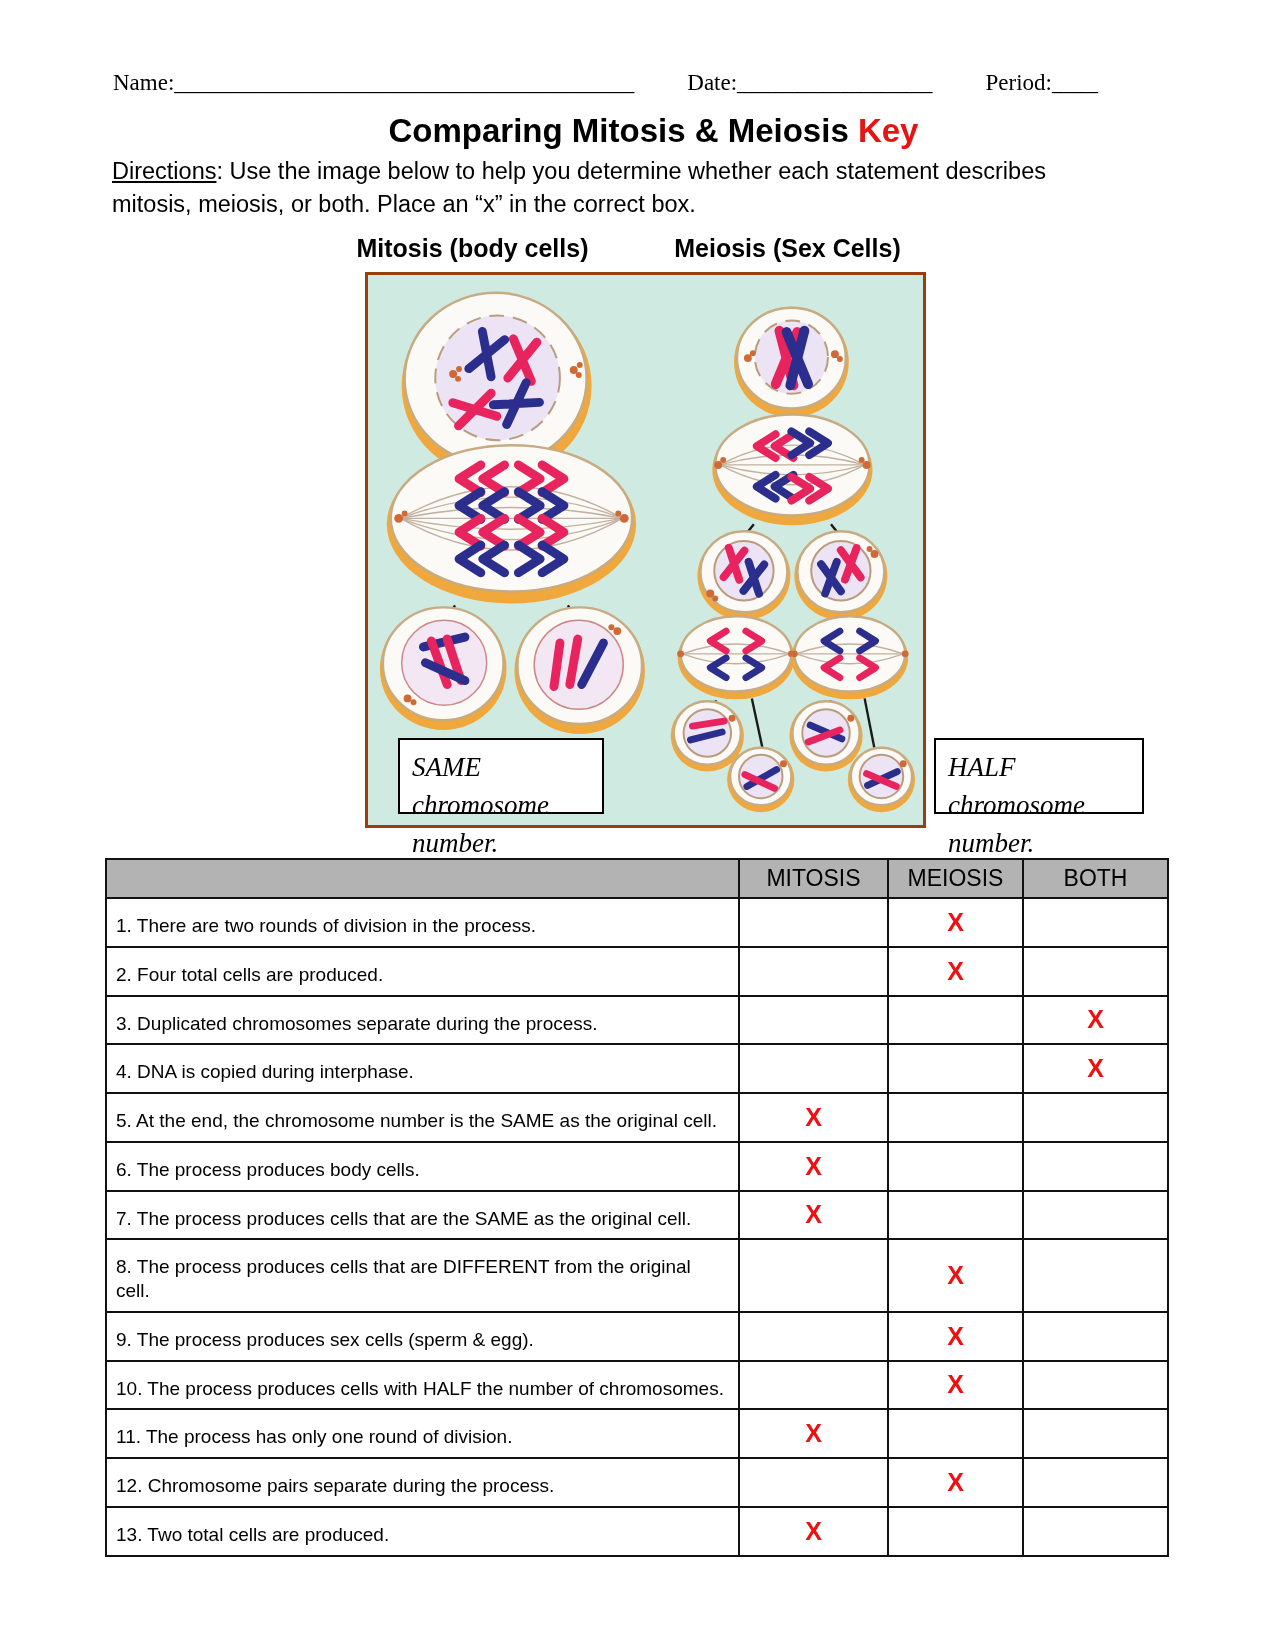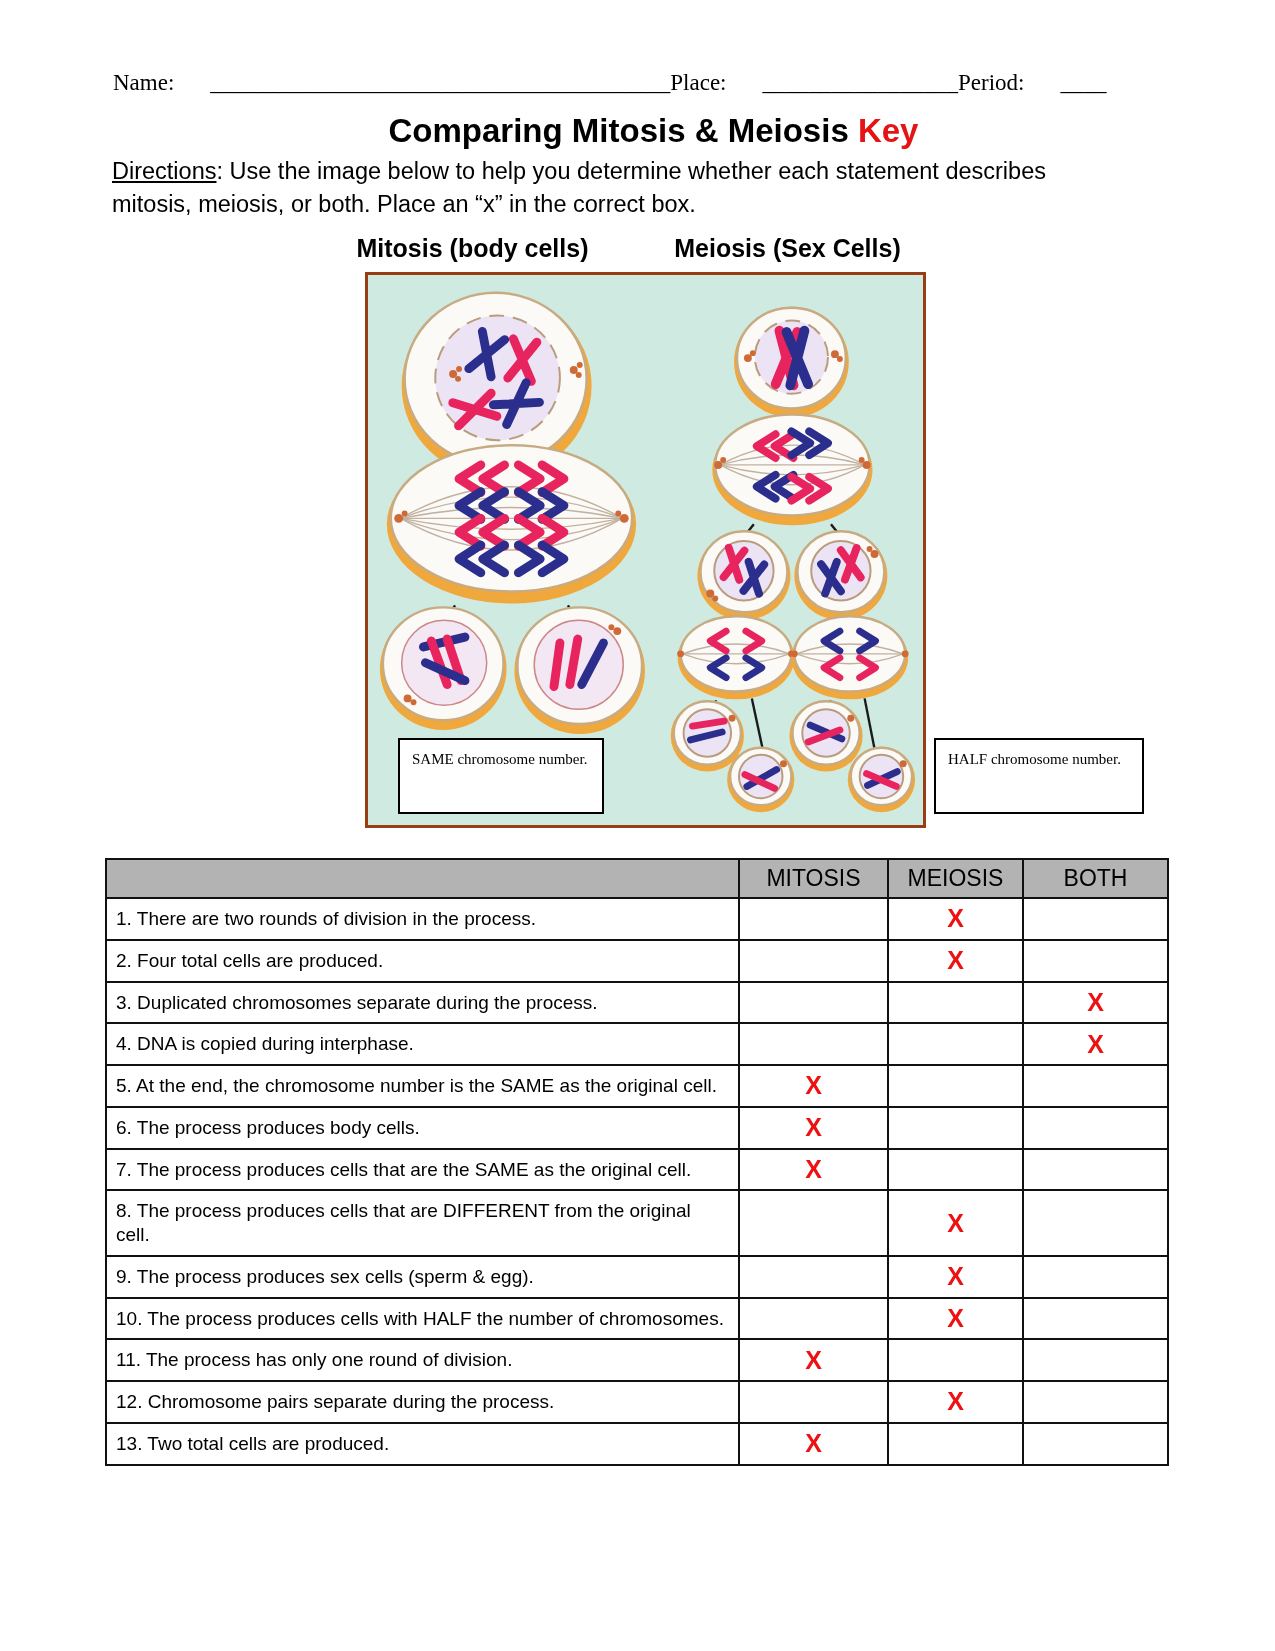--- a/index.html
+++ b/index.html
@@ -5,41 +5,41 @@
 <style>
   * { box-sizing: border-box; margin: 0; padding: 0; }
   html,body { background:#ffffff; }
   body { width:1275px; height:1651px; font-family:"Liberation Sans", sans-serif; color:#000; }
   #page { position:relative; width:1275px; height:1651px; overflow:hidden; background:#fff; }
 
   
   .top-line { position:absolute; top:70px; left:113px; width:985px;
               display:flex; justify-content:space-between;
               font-family:"Liberation Serif", serif; font-size:23px; }
-  .blank-line { letter-spacing:0; white-space:nowrap;margin-left:36px; }
+  .blank-line { letter-spacing:0; white-space:nowrap; }
 
   
   .title { position:absolute; top:112px; left:16px; width:100%; text-align:center;
            font-size:33px; font-weight:bold; }
   .title .key { color:var(--key-red,#e41414); }
   .directions { position:absolute; top:155px; left:112px; width:965px;
                 font-size:23.5px; line-height:1.42; }
   .directions .dir-label { text-decoration:underline; }
 
   
   .diagram-wrap { position:absolute; top:228px; left:0; width:1275px; height:600px;padding-left:40px; }
   .col-heading { position:absolute; top:6px; font-size:25px; font-weight:bold; text-align:center; }
   .mitosis-heading { left:330px; width:285px; }
   .meiosis-heading { left:640px; width:295px; }
   .cells-frame { position:absolute; left:365px; top:44px; width:561px; height:556px;
                  background:var(--teal-bg,#cfeae1); border:3px solid var(--frame,#993d12); }
   .cells-frame svg { display:block; width:100%; height:100%; }
   .caption-box { position:absolute; background:#fff; border:2px solid #000;
-                 font-family:"Liberation Serif", serif; font-size:15px; line-height:1.4;
-                 padding:9px 12px; }
+                 font-family:"Liberation Serif", serif; font-size:27px; line-height:1.4;
+                 padding:9px 12px;font-style:italic; }
   .same-box { left:398px; top:510px; width:206px; height:76px; }
   .half-box { left:925px; top:510px; width:210px; height:76px;margin-left:9px; }
 
   
   .chrP { stroke:var(--pink,#e8245e); fill:none; stroke-linecap:round; stroke-linejoin:round; }
   .chrB { stroke:var(--blue,#2b2e8c); fill:none; stroke-linecap:round; stroke-linejoin:round; }
   .cellRim { fill:var(--rim,#f0a73c); }
   .cellBody { fill:#fcfaf6; stroke:#c6ab83; stroke-width:2.5; }
   .nuc { fill:#ece4f4; stroke:#b99c7e; stroke-width:2; }
   .nucP { fill:#f3e7f3; stroke:#cc8888; stroke-width:1.5; }
@@ -52,39 +52,39 @@
   
   .answer-table { position:absolute; top:858px; left:105px; width:1062px;
                   border-collapse:collapse; table-layout:fixed; }
   .answer-table th, .answer-table td { border:2px solid #111; }
   .answer-table th { background:var(--header-bg,#b3b3b3); font-size:23px; font-weight:normal;
                      text-align:center; padding:5px 2px; }
   .answer-table col.c-stmt { width:633px; }
   .answer-table col.c-mit  { width:149px; }
   .answer-table col.c-mei  { width:135px; }
   .answer-table col.c-both { width:145px; }
-  .stmt { font-size:19px; line-height:1.25; padding:8px 10px 8px 9px; }
+  .stmt { font-size:19px; line-height:1.25; padding:15px 10px 8px 9px; }
   .mark { text-align:center; vertical-align:middle; font-size:25px; font-weight:bold;
           color:var(--mark-color,#ee1111); padding:2px; }
 
   
   .footer { position:absolute; top:1546px; left:0; width:1157px; text-align:right;
             font-family:"Liberation Serif", serif; font-size:24px; }
 </style>
 </head>
 <body>
 
 <div id="page" style="--key-red: #e41414; --teal-bg: #cfeae1; --frame: #993d12; --pink: #e8245e; --blue: #2b2e8c; --rim: #f0a73c; --header-bg: #b3b3b3; --mark-color: #ee1111;">
 
   <div class="top-line">
     <span>
       <span>Name:</span><span class="blank-line">________________________________________</span>
     </span>
     <span>
-      <span>Place:</span><span class="blank-line">_________________</span>
+      <span>Date:</span><span class="blank-line">_________________</span>
     </span>
     <span>
       <span>Period:</span><span class="blank-line">____</span>
     </span>
   </div>
 
   <div class="title">
     <span>Comparing Mitosis &amp; Meiosis</span>
     <span class="key">Key</span>
   </div>

